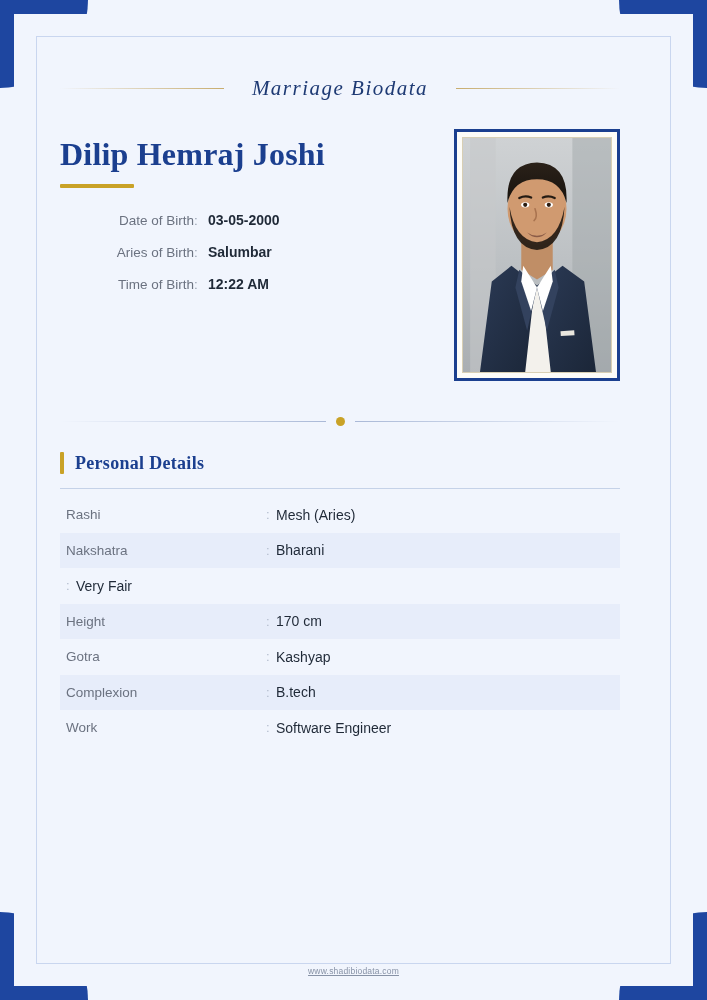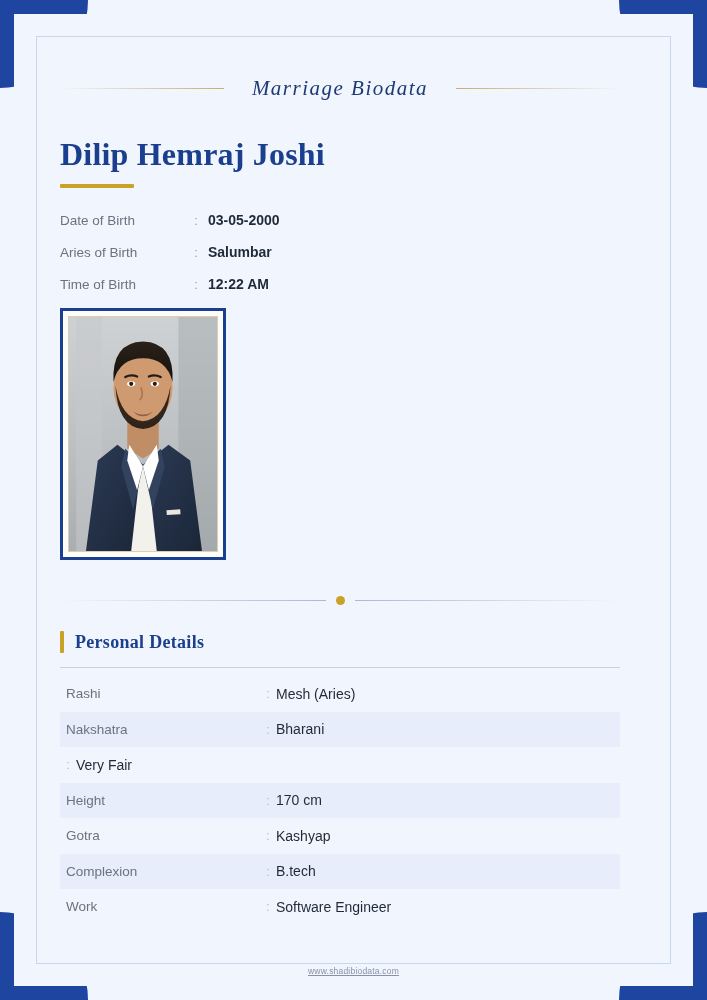--- a/index.html
+++ b/index.html
@@ -93,21 +93,20 @@
     letter-spacing: 1.5px;
     color: #1e3a74;
     white-space: nowrap;
   }
 
   
   .header {
     display: flex;
     justify-content: space-between;
     margin-top: 28px;
-    flex-direction: column;
   }
   .name-block { padding-top: 8px; }
   .person-name {
     font-family: "Liberation Serif", serif;
     font-weight: bold;
     font-size: 32px;
     color: #1b3f8f;
     line-height: 1.1;
     margin: 0;
     letter-spacing: 0.2px;
@@ -123,20 +122,21 @@
   .basic-list { margin-top: 24px; }
   .basic-row {
     display: flex;
     align-items: baseline;
     height: 32px;
   }
   .basic-label {
     width: 134px;
     font-size: 13.5px;
     color: #6b7280;
+    text-align: right;
   }
   .basic-colon {
     width: 14px;
     font-size: 13.5px;
     color: #9aa3b2;
   }
   .basic-value {
     font-size: 14px;
     font-weight: bold;
     color: #1f2937;

